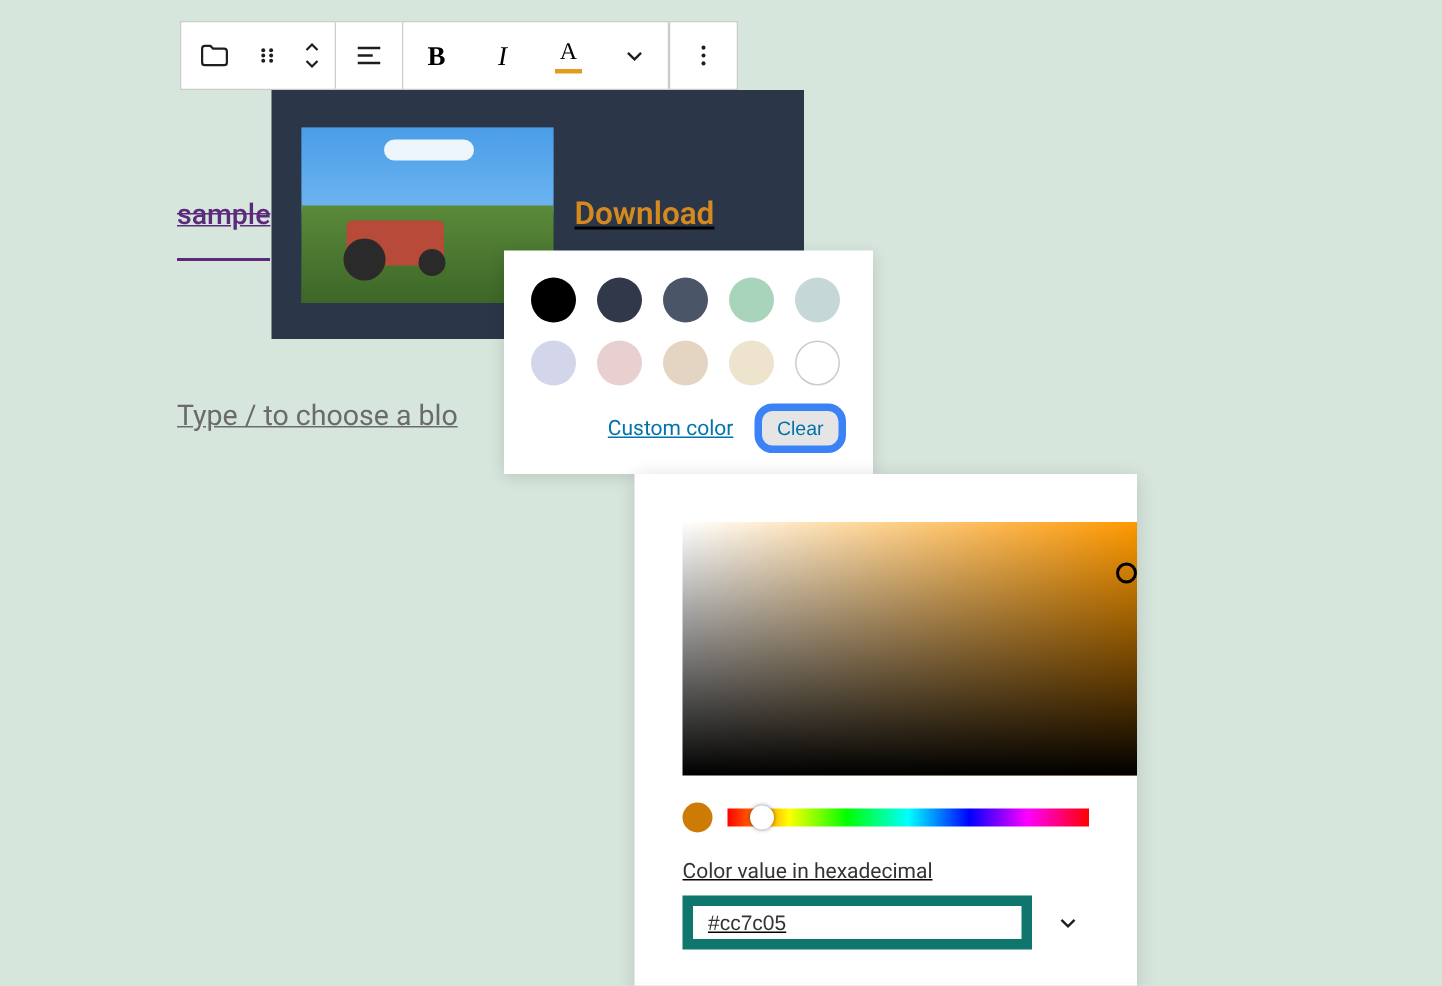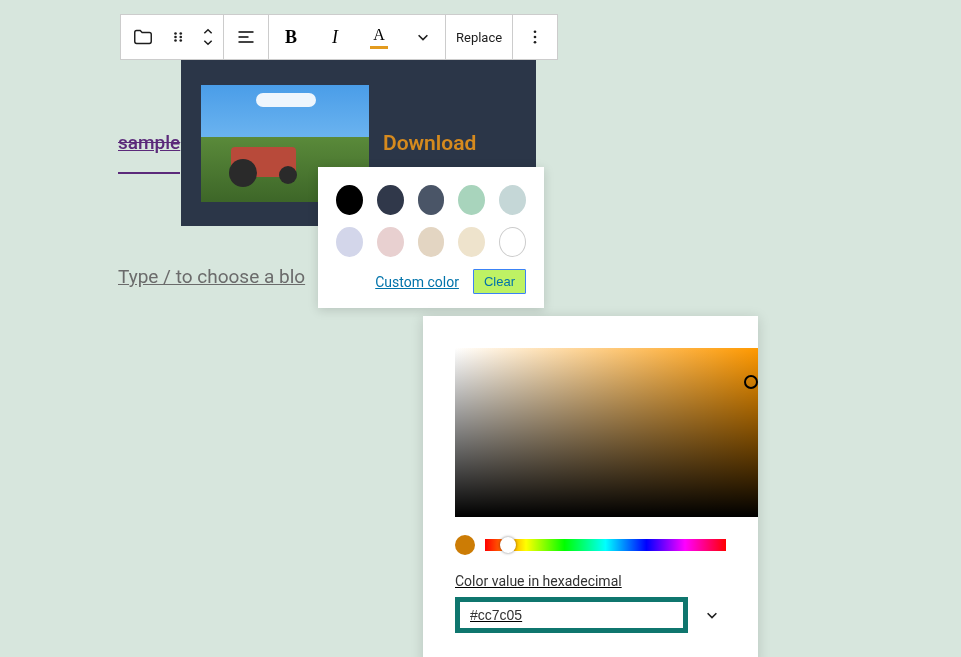--- a/index.html
+++ b/index.html
@@ -58,20 +58,21 @@
     .file-block {
       position: absolute;
       top: 60px;
       left: 181px;
       width: 355px;
       height: 166px;
       background: #2b3648;
       display: flex;
       align-items: center;
       padding: 0 20px;
+      text-decoration: underline;
     }
     .tractor-img {
       width: 168px;
       height: 117px;
       background: linear-gradient(to bottom, #4a9de8 0%, #5aa8ee 35%, #3d6d2e 60%, #4a7a35 100%);
       position: relative;
       overflow: hidden;
     }
     .tractor-sky { position:absolute; top:0; left:0; right:0; height:48%; background: linear-gradient(#4a9de8,#6db5f0);}
     .tractor-cloud { position:absolute; top:8px; left:55px; width:60px; height:14px; background:#fff; border-radius:10px; opacity:0.9;}
@@ -89,36 +90,36 @@
       position: absolute;
       top: 265px;
       left: 118px;
       font-size: 19px;
       color: #6b6b6b;
       text-decoration: underline;
     }
     .swatch-panel {
       position: absolute;
       top: 167px;
-      left: 318px;
-      width: 226px;
+      left: 336px;
+      width: 246px;
       background: #fff;
       box-shadow: 0 2px 10px rgba(0,0,0,0.15);
       padding: 18px 18px 14px 18px;
     }
     .swatch-row { display: flex; gap: 14px; margin-bottom: 12px; }
     .swatch {
       width: 30px; height: 30px; border-radius: 50%; cursor: pointer;
     }
     .swatch-border { border: 1px solid #ccc; }
     .swatch-actions { display: flex; justify-content: flex-end; align-items: center; gap: 14px; margin-top: 6px;}
     .custom-color-link { color: #0073aa; text-decoration: underline; font-size: 14px; cursor: pointer;}
     .clear-btn {
-      border: 1px solid #3b82f6; color: #0073aa; background:#bef264;
-      padding: 4px 10px; font-size: 13px; cursor: pointer; border-radius: 1px;
+      border: 5px solid #3b82f6; color: #0073aa; background:#e5e5e5;
+      padding: 4px 10px; font-size: 13px; cursor: pointer; border-radius: 12px;
     }
     .picker-panel {
       position: absolute;
       top: 316px;
       left: 423px;
       width: 335px;
       background: #fff;
       box-shadow: 0 2px 12px rgba(0,0,0,0.15);
       padding: 32px;
       text-decoration: underline;
@@ -143,21 +144,21 @@
         #0000ff 67%, #ff00ff 83%, #ff0000 100%);
     }
     .hue-thumb {
       position: absolute; top: 50%; left: 9.5%; transform: translate(-50%,-50%);
       width: 16px; height: 16px; border-radius: 50%; background:#fff;
       box-shadow: 0 0 3px rgba(0,0,0,0.5);
     }
     .hex-label { font-size: 14px; color: #333; margin-top: 18px; display:block;}
     .hex-row { display: flex; gap: 10px; align-items: center; margin-top: 8px;}
     .hex-input {
-      flex: 1; height: 36px; border: 5px solid #0f766e; padding: 0 10px;
+      flex: 1; height: 36px; border: 7px solid #0f766e; padding: 0 10px;
       font-size: 14px; color: #333;
     }
     .expand-btn {
       width: 28px; height: 28px; display:flex; align-items:center; justify-content:center;
       cursor: pointer;
     }
     .underline-accent { height:3px; width:18px; background:#e39b1f; margin-top:2px;}
     svg { display: block; }
   </style>
 </head>
@@ -209,21 +210,20 @@
         <div class="underline-accent"></div>
       </div>
     </div>
     <div class="toolbar-btn">
       <svg width="14" height="14" viewBox="0 0 16 16" fill="none" stroke="#1e1e1e" stroke-width="1.8">
           <polyline points="3,6 8,11 13,6"></polyline>
         </svg>
     </div>
   </div>
   <div class="toolbar-group">
-    <div class="toolbar-btn-text">Replace</div>
   </div>
   <div class="toolbar-group">
     <div class="toolbar-btn">
       <svg width="18" height="18" viewBox="0 0 24 24" fill="#1e1e1e">
           <circle cx="12" cy="5" r="1.8"></circle>
           <circle cx="12" cy="12" r="1.8"></circle>
           <circle cx="12" cy="19" r="1.8"></circle>
         </svg>
     </div>
   </div>

